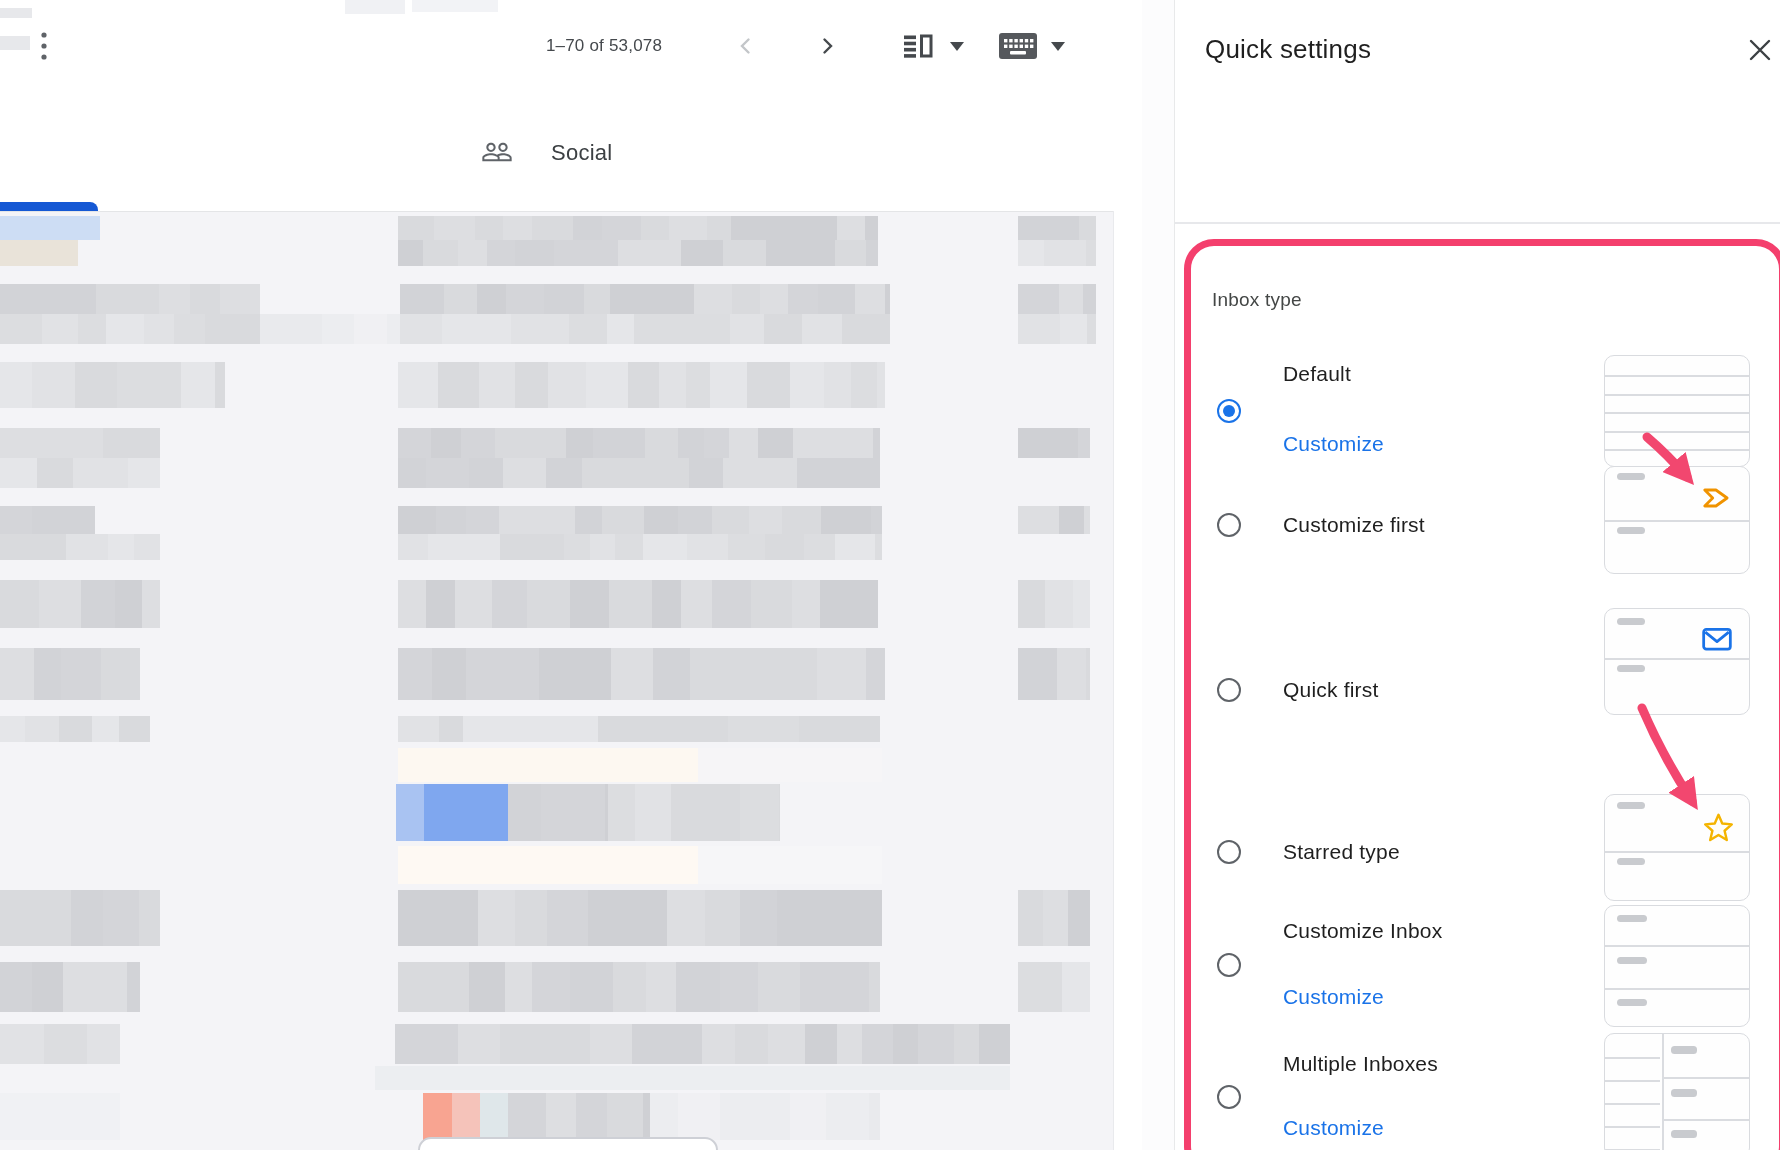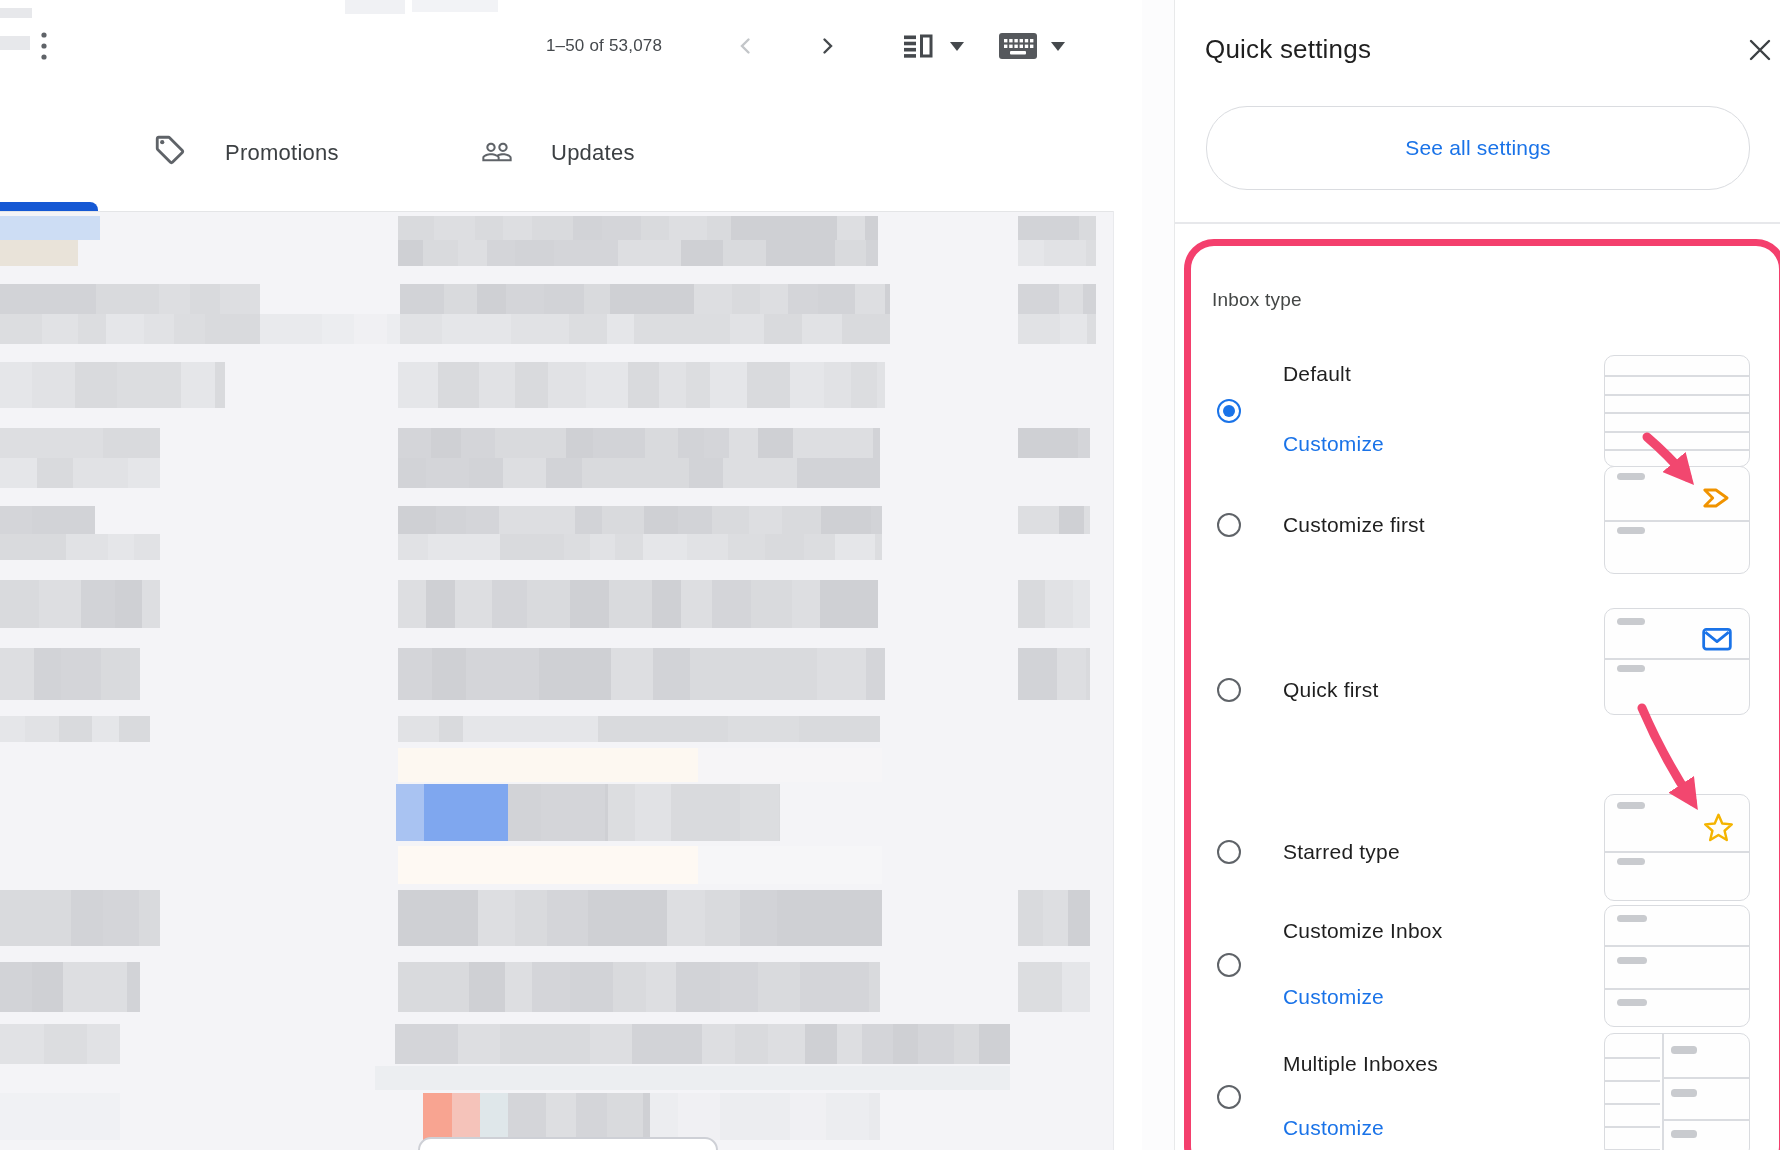--- a/index.html
+++ b/index.html
@@ -56,21 +56,21 @@
   <div class="abs frag" style="left:412px;top:0;width:86px;height:12px;background:#f2f3f6;"></div>
 
   <div class="abs icon-btn" style="left:33px;top:31px;width:22px;height:30px;">
     <svg width="8" height="30" viewBox="0 0 8 30">
       <circle cx="4" cy="4" r="2.6" fill="#5f6368"></circle>
         <circle cx="4" cy="15" r="2.6" fill="#5f6368"></circle>
         <circle cx="4" cy="26" r="2.6" fill="#5f6368"></circle>
     </svg>
   </div>
 
-  <div class="abs count" style="left:495px;top:36px;width:218px;">1–50 of 53,078</div>
+  <div class="abs count" style="left:495px;top:36px;width:218px;">1–70 of 53,078</div>
 
   <div class="abs icon-btn" style="left:731px;top:31px;width:30px;height:30px;">
     <svg width="24" height="24" viewBox="0 0 24 24">
       <path d="M14.5 5.5 L8 12 L14.5 18.5" fill="none" stroke="#c3c6c9" stroke-width="2.4" stroke-linecap="round"></path>
     </svg>
   </div>
   <div class="abs icon-btn" style="left:812px;top:31px;width:30px;height:30px;">
     <svg width="24" height="24" viewBox="0 0 24 24">
       <path d="M9.5 5.5 L16 12 L9.5 18.5" fill="none" stroke="#45494d" stroke-width="2.4" stroke-linecap="round"></path>
     </svg>
@@ -110,33 +110,26 @@
         <rect x="12" y="19" width="16" height="3.6" rx="1"></rect>
       </g>
     </svg>
   </div>
   <div class="abs icon-btn" style="left:1050px;top:40px;width:16px;height:12px;">
     <svg width="14" height="9" viewBox="0 0 14 9">
       <path d="M0 0 L14 0 L7 9 Z" fill="#45494d"></path>
     </svg>
   </div>
 
-  <div class="abs tab" style="left:96px;top:100px;width:294px;height:110px;">
-    <svg class="abs" style="left:57px;top:33px;" width="34" height="34" viewBox="0 0 24 24">
-      <path d="M21.41 11.58l-9-9C12.05 2.22 11.55 2 11 2H4c-1.1 0-2 .9-2 2v7c0 .55.22 1.05.59 1.42l9 9c.36.36.86.58 1.41.58.55 0 1.05-.22 1.41-.59l7-7c.37-.36.59-.86.59-1.41 0-.55-.23-1.06-.59-1.42zM13 20.01L4 11V4h7v-.01l9 9-7 7.02z" fill="#5f6368"></path>
-      <circle cx="6.5" cy="6.5" r="1.5" fill="#5f6368"></circle>
-    </svg>
-    <div class="abs tab-label" style="left:129px;top:36px;">Promotions</div>
-  </div>
 
   <div class="abs tab" style="left:430px;top:100px;width:240px;height:110px;">
     <svg class="abs" style="left:51px;top:36px;" width="32" height="32" viewBox="0 0 24 24">
       <path d="M16.5 13c-1.2 0-3.07.34-4.5 1-1.43-.67-3.3-1-4.5-1C5.33 13 1 14.08 1 16.25V19h22v-2.75c0-2.17-4.33-3.25-6.5-3.25zm-4 4.5h-10v-1.25c0-.54 2.56-1.75 5-1.75s5 1.21 5 1.75v1.25zm9 0H14v-1.25c0-.46-.2-.86-.52-1.22.88-.3 1.96-.53 3.02-.53 2.44 0 5 1.21 5 1.75v1.25zM7.5 12c1.93 0 3.5-1.57 3.5-3.5S9.43 5 7.5 5 4 6.57 4 8.5 5.57 12 7.5 12zm0-5.5c1.1 0 2 .9 2 2s-.9 2-2 2-2-.9-2-2 .9-2 2-2zm9 5.5c1.93 0 3.5-1.57 3.5-3.5S18.43 5 16.5 5 13 6.57 13 8.5s1.57 3.5 3.5 3.5zm0-5.5c1.1 0 2 .9 2 2s-.9 2-2 2-2-.9-2-2 .9-2 2-2z" fill="#5f6368"></path>
     </svg>
-    <div class="abs tab-label" style="left:121px;top:36px;">Updates</div>
+    <div class="abs tab-label" style="left:121px;top:36px;">Social</div>
   </div>
 
 
   <div id="tab-indicator" class="abs" style="left:-10px;top:202px;width:108px;height:9px;"></div>
   <div id="tabs-divider" class="abs" style="left:0;top:211px;width:1113px;height:1.5px;"></div>
 
   <div id="list-pane" class="abs">
     <div id="mosaic">
         <div class="seg" style="left: 0px; top: 4px; width: 100px; height: 24px; background: rgb(205, 221, 244);"></div>
         <div class="seg" style="left: 398px; top: 4px; width: 480px; height: 24px;">
@@ -595,23 +588,20 @@
   <div id="panel" class="abs"></div>
 
   <div class="abs" id="panel-title" style="left:1205px;top:34px;">Quick settings</div>
 
   <div class="abs icon-btn" style="left:1744px;top:34px;width:32px;height:32px;">
     <svg width="26" height="26" viewBox="0 0 26 26">
       <path d="M4 4 L22 22 M22 4 L4 22" stroke="#3c4043" stroke-width="2.4" stroke-linecap="round"></path>
     </svg>
   </div>
 
-  <div id="see-all-btn" class="abs" style="left:1206px;top:106px;width:542px;height:82px;">
-    <span>See all settings</span>
-  </div>
 
   <div id="panel-divider" class="abs" style="left:1175px;top:222px;width:605px;"></div>
 
   <div id="annotation-box" class="abs" style="left:1184px;top:239px;width:588px;height:923px;"></div>
 
   <div class="abs section-label" style="left:1212px;top:289px;">Inbox type</div>
 
   <div class="abs radio sel" style="left:1217px;top:399px;"></div>
   <div class="abs opt-label" style="left:1283px;top:362px;">Default</div>
   <div class="abs customize" style="left:1283px;top:432px;">Customize</div>

